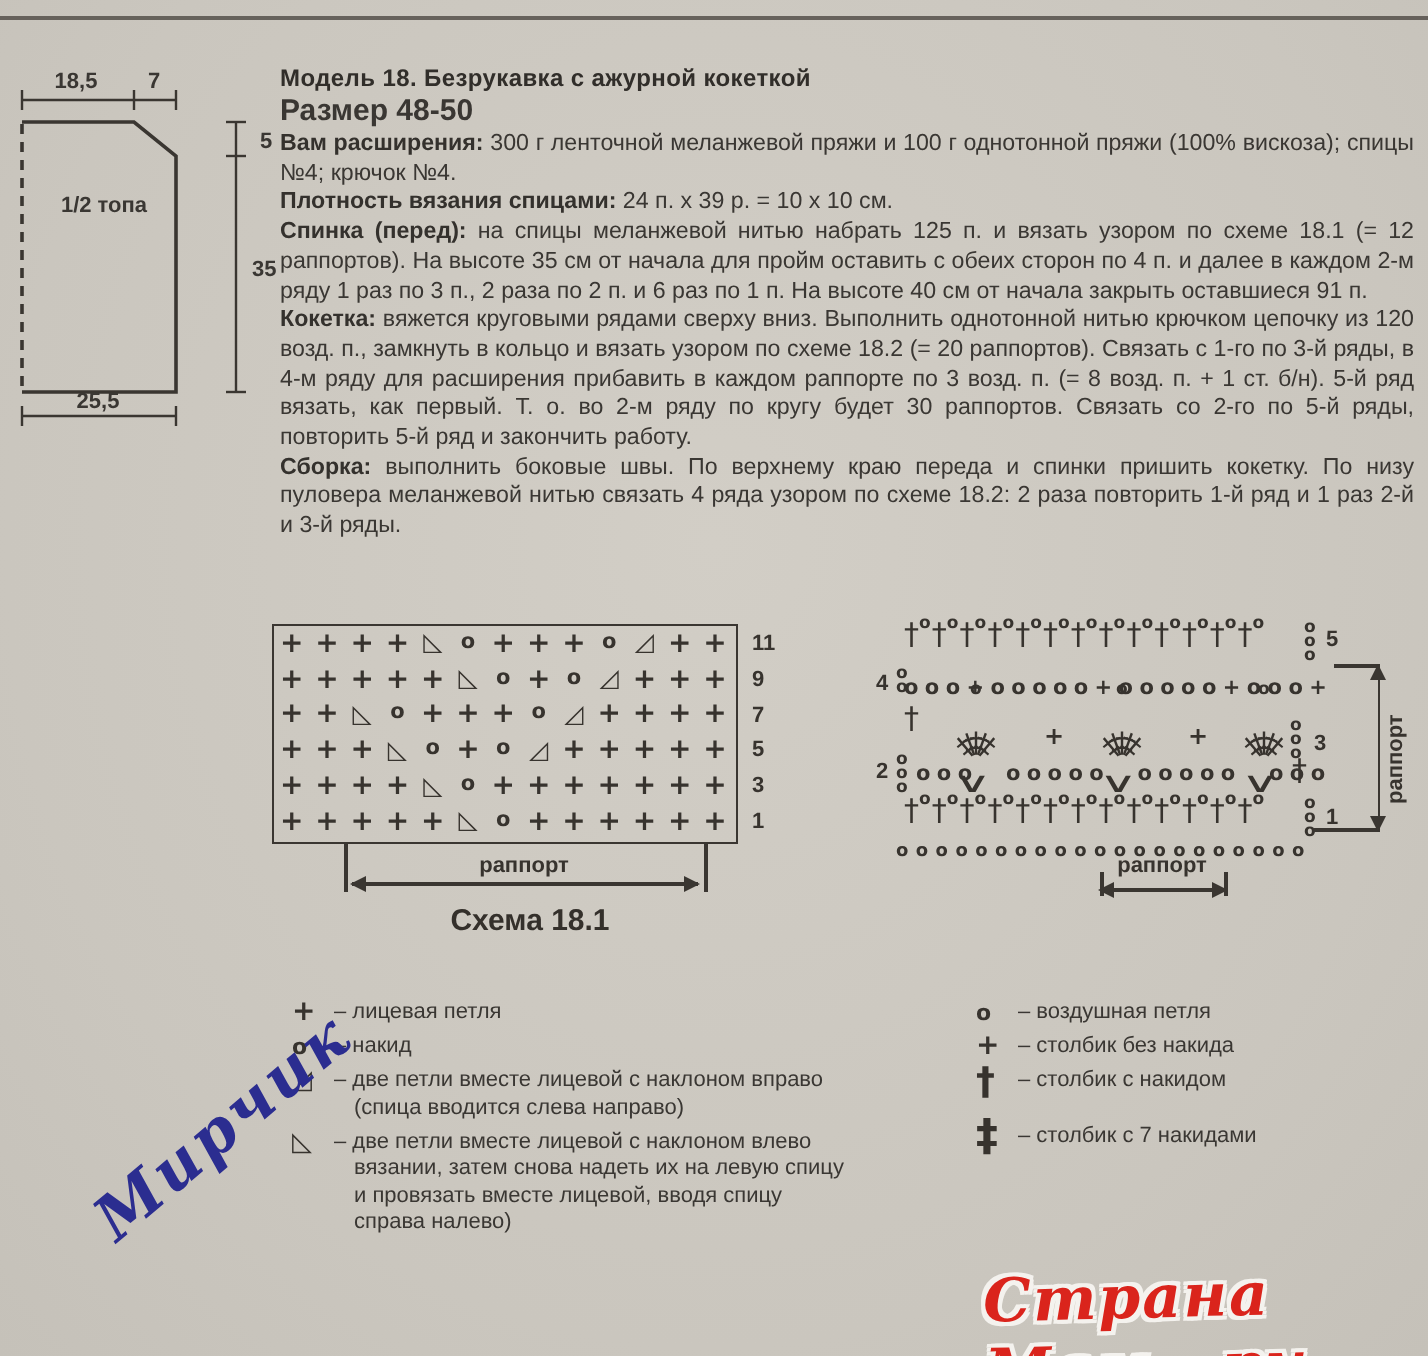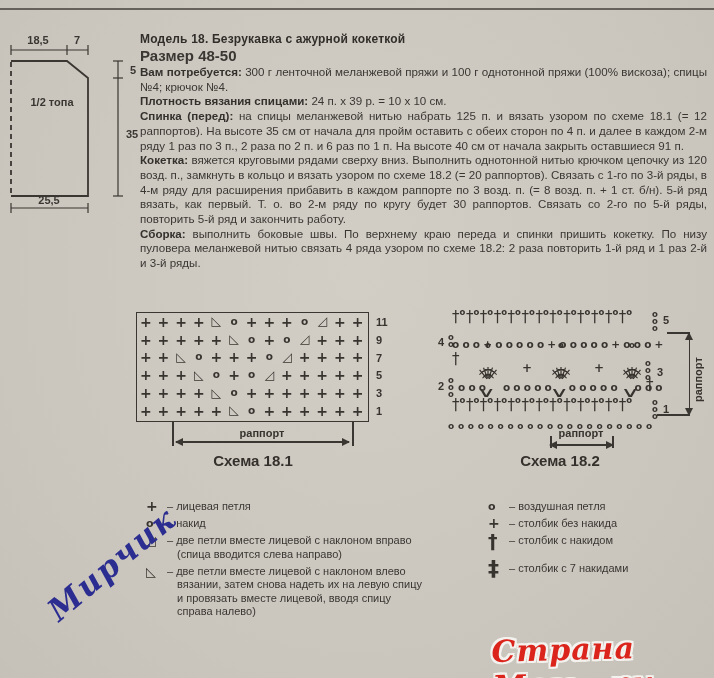--- a/index.html
+++ b/index.html
@@ -112,21 +112,21 @@
     <text x="77" y="18" text-anchor="middle">7</text>
     <text x="130" y="48">5</text>
     <text x="126" y="112">35</text>
     <text x="49" y="178" text-anchor="middle">25,5</text>
     <text x="52" y="80" text-anchor="middle">1/2 топа</text>
   </svg>
 
   <div class="article">
     <h1>Модель 18.  Безрукавка с ажурной кокеткой</h1>
     <h2>Размер 48-50</h2>
-    <p><b>Вам потребуется:</b><span> 300 г ленточной меланжевой пряжи и 100 г однотонной пряжи (100% вискоза); спицы №4; крючок №4.</span></p>
+    <p><b>Вам расширения:</b><span> 300 г ленточной меланжевой пряжи и 100 г однотонной пряжи (100% вискоза); спицы №4; крючок №4.</span></p>
     <p><b>Плотность вязания спицами:</b><span> 24 п. x 39 р. = 10 x 10 см.</span></p>
     <p><b>Спинка (перед):</b><span> на спицы меланжевой нитью набрать 125 п. и вязать узором по схеме 18.1 (= 12 раппортов). На высоте 35 см от начала для пройм оставить с обеих сторон по 4 п. и далее в каждом 2-м ряду 1 раз по 3 п., 2 раза по 2 п. и 6 раз по 1 п. На высоте 40 см от начала закрыть оставшиеся 91 п.</span></p>
     <p><b>Кокетка:</b><span> вяжется круговыми рядами сверху вниз. Выполнить однотонной нитью крючком цепочку из 120 возд. п., замкнуть в кольцо и вязать узором по схеме 18.2 (= 20 раппортов). Связать с 1-го по 3-й ряды, в 4-м ряду для расширения прибавить в каждом раппорте по 3 возд. п. (= 8 возд. п. + 1 ст. б/н). 5-й ряд вязать, как первый. Т. о. во 2-м ряду по кругу будет 30 раппортов. Связать со 2-го по 5-й ряды, повторить 5-й ряд и закончить работу.</span></p>
     <p><b>Сборка:</b><span> выполнить боковые швы. По верхнему краю переда и спинки пришить кокетку. По низу пуловера меланжевой нитью связать 4 ряда узором по схеме 18.2: 2 раза повторить 1-й ряд и 1 раз 2-й и 3-й ряды.</span></p>
   </div>
 
   <div class="c1wrap">
     <div class="c1box">
       <div class="c1grid">
           <span class="c1s pl">+</span>
@@ -215,21 +215,21 @@
         <div>7</div>
         <div>5</div>
         <div>3</div>
         <div>1</div>
       </div>
     <div class="tickv" style="left:36px;top:110px;height:24px"></div>
     <div class="tickv" style="left:216px;top:110px;height:24px"></div>
     <div class="c1rapp">раппорт</div>
     <div class="dbl" style="left:40px;top:129px;width:173px"></div>
   </div>
-  <div class="cap" style="left:136px;top:452px;width:234px;text-align:center">Схема 18.1</div>
+  <div class="cap" style="left:148px;top:452px;width:234px;text-align:center">Схема 18.1</div>
 
   <div class="c2wrap">
     <div style="position:absolute;left:0;top:0;width:276px;height:160px">
         <span class="dg" style="left: 14px; top: 4px;">†</span>
         <span class="ch" style="left: 21.5px; top: 1px;">o</span>
         <span class="dg" style="left: 27.9px; top: 4px;">†</span>
         <span class="ch" style="left: 35.4px; top: 1px;">o</span>
         <span class="dg" style="left: 41.8px; top: 4px;">†</span>
         <span class="ch" style="left: 49.3px; top: 1px;">o</span>
         <span class="dg" style="left: 55.7px; top: 4px;">†</span>
@@ -354,21 +354,20 @@
     <span class="num" style="left:225px;top:97px">1</span>
     <div class="c2rapp">раппорт</div>
     <div class="dbl" style="left:112px;top:138px;width:63px"></div>
     <div class="tickv" style="left:112px;top:130px;height:12px"></div>
     <div class="tickv" style="left:174px;top:130px;height:12px"></div>
     <div class="hline" style="left:229px;top:26px;width:23px"></div>
     <div class="hline" style="left:219px;top:108px;width:33px"></div>
     <div class="dblv" style="left:250.5px;top:27px;height:82px"></div>
     <div class="c2rappv">раппорт</div>
   </div>
-  <div class="cap" style="left:470px;top:452px;width:180px;text-align:center">Схема 18.2</div>
 
   <div class="legend" style="left:146px;top:500px;width:300px">
     <div class="lg-item">
       <div class="lg-sym sym-plus">+</div>
       <div class="lg-txt">
           <div>– лицевая петля</div>
         </div>
     </div>
     <div class="lg-item">
       <div class="lg-sym sym-o">o</div>

